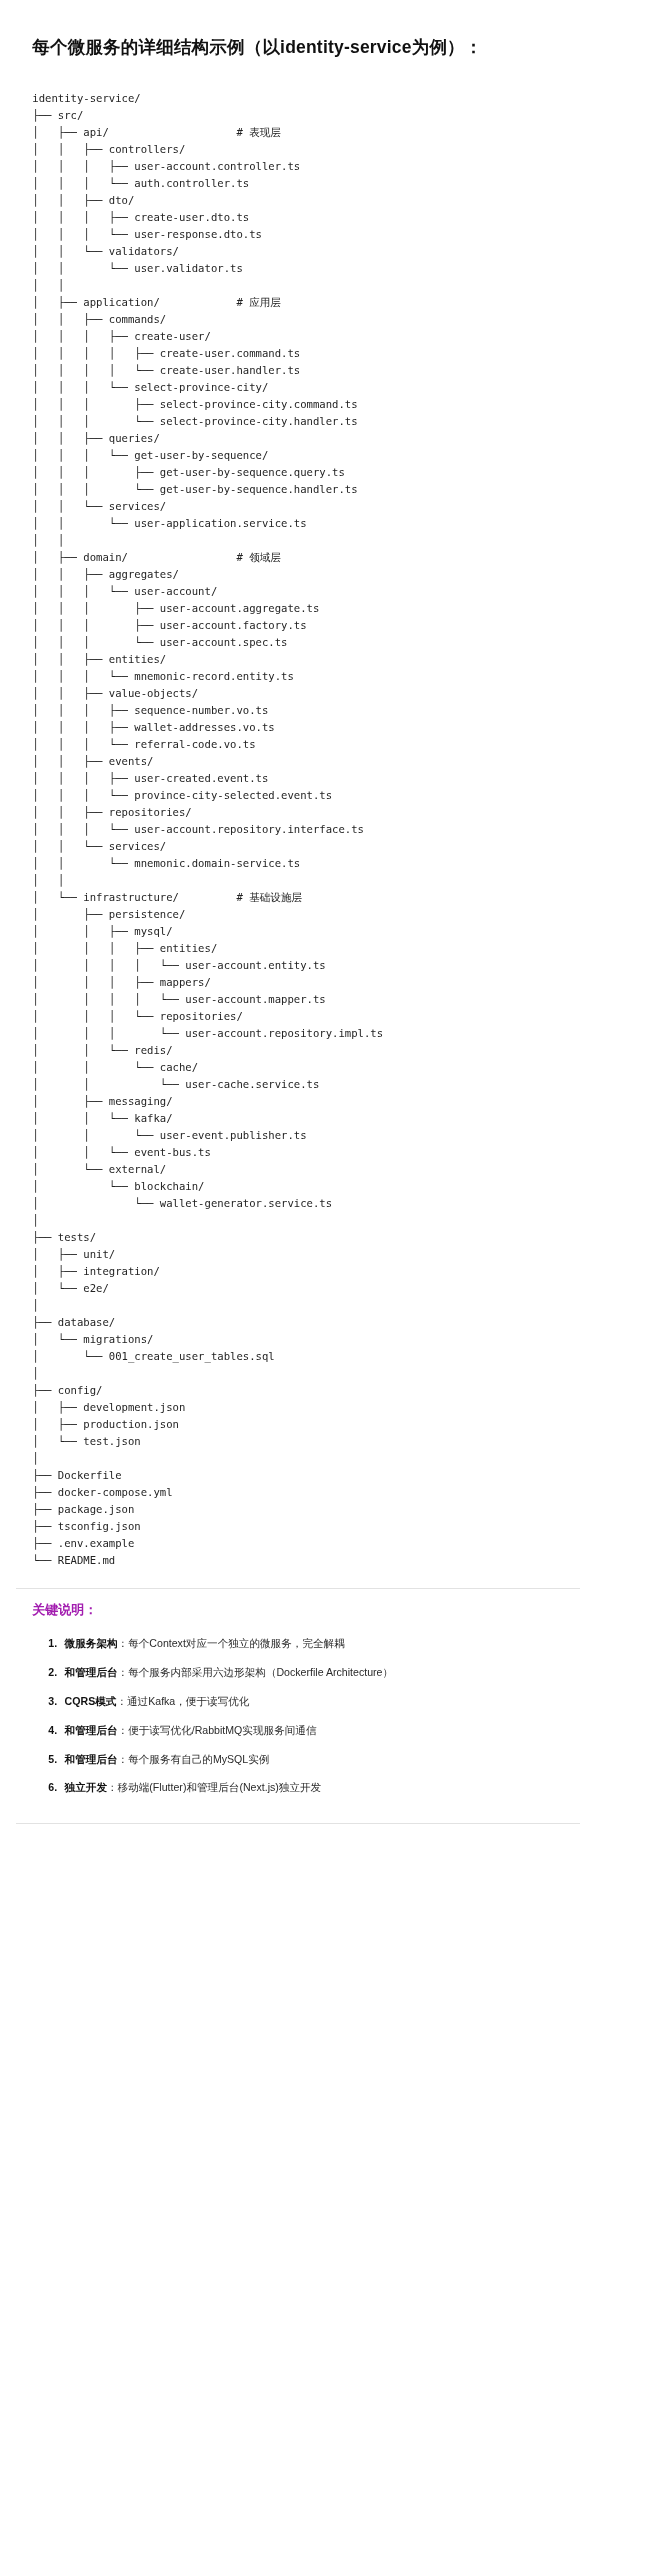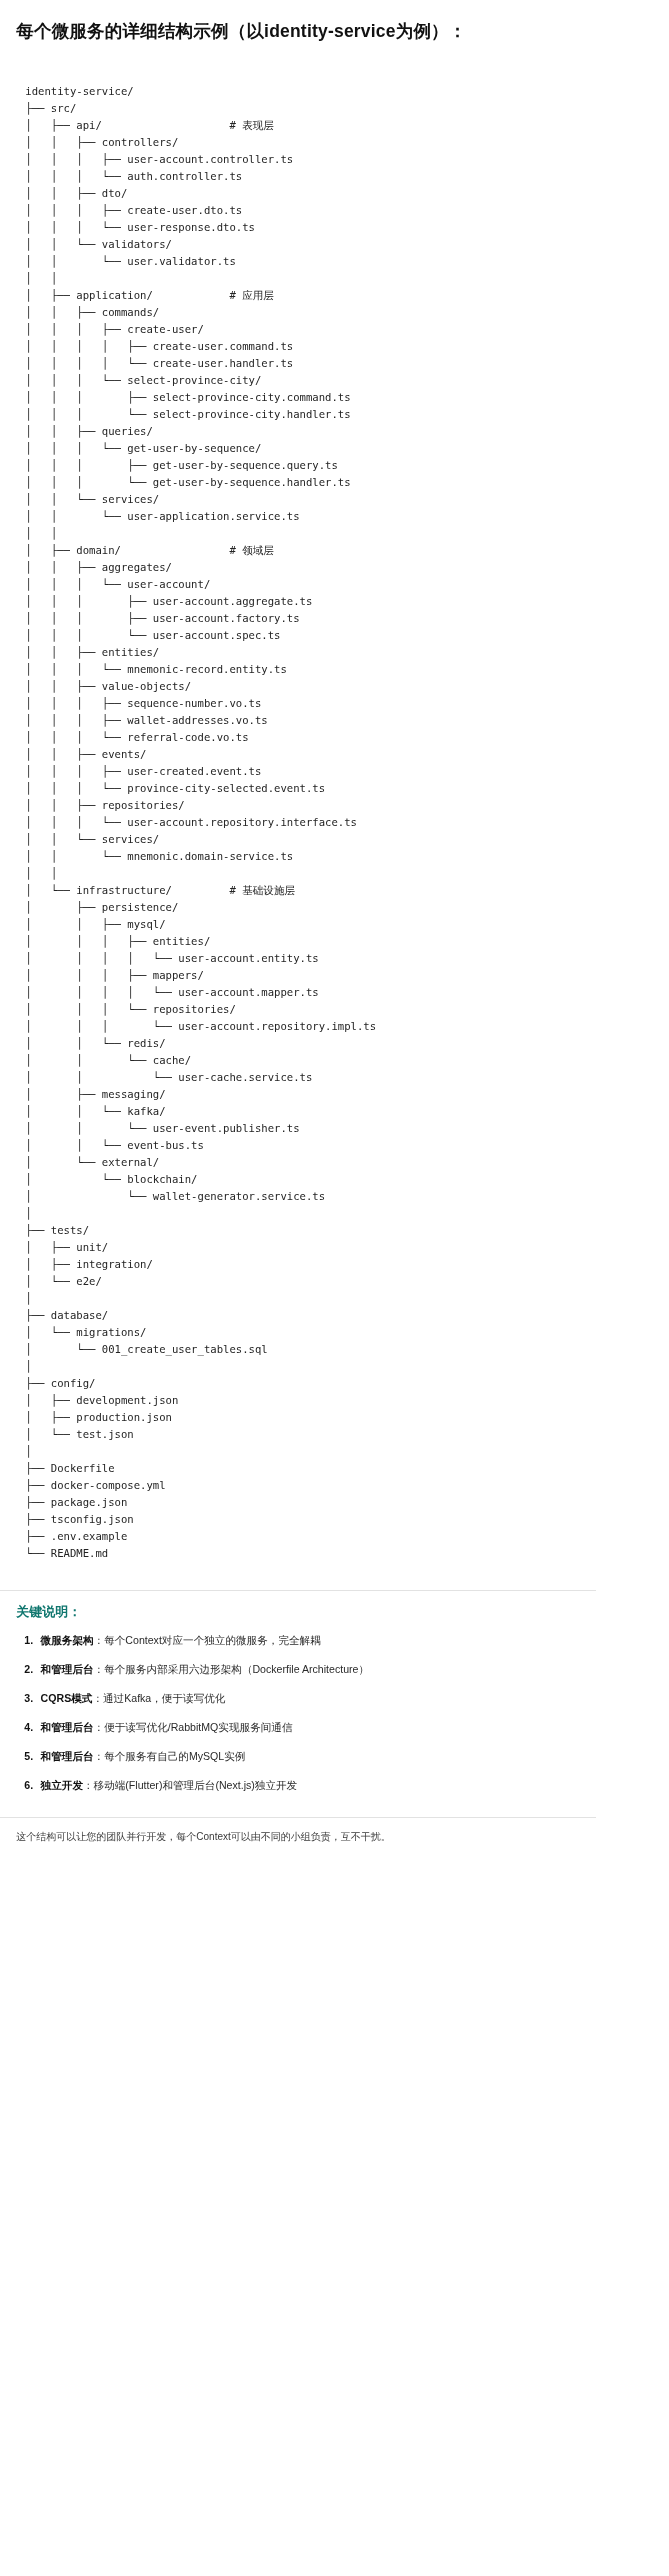--- a/index.html
+++ b/index.html
@@ -10,58 +10,58 @@
   }
   body {
     width: 669px;
     font-family: "Liberation Sans", sans-serif;
     color: #1a1a1a;
   }
   .page {
     width: 596px;
     min-height: 2576px;
     background: #ffffff;
-    padding: 0;
+    padding: 16px;
   }
   .title {
     font-size: 17.5px;
     font-weight: bold;
     color: #111111;
     padding: 19px 16.3px 13.8px 16.3px;
     letter-spacing: 0.2px;
   }
   .divider {
     height: 0.6px;
     background: #e2e2e2;
     margin: 0 0 0 0;
   }
   .tree-wrap {
     padding: 16.3px 16.3px 19px 16.3px;
     background: #ffffff;
   }
   pre.tree {
-    margin: 9px;
+    margin: 0;
     font-family: "DejaVu Sans Mono", "Liberation Mono", monospace;
     font-size: 10.6px;
     line-height: 17px;
     color: #232323;
     white-space: pre;
     letter-spacing: 0px;
   }
   .key-section {
     padding: 3.8px 16.3px 6.3px 16.3px;
   }
   .key-title {
     font-size: 13px;
     font-weight: bold;
-    color: #0f766e;
+    color: #a21caf;
     margin: 8.8px 0 11.3px 0;
   }
   ol.key-list {
-    margin: 8px;
+    margin: 16px;
     padding: 0 0 0 0;
     list-style: none;
     counter-reset: keyitem;
   }
   ol.key-list li {
     font-size: 10.6px;
     line-height: 1.55;
     margin: 0 0 12.5px 0;
     color: #1e1e1e;
     counter-increment: keyitem;
@@ -215,16 +215,15 @@
         <span class="key-term">和管理后台</span><span class="key-desc">：</span><span class="key-desc">每个服务有自己的MySQL实例</span>
       </li>
       <li>
         <span class="key-term">独立开发</span><span class="key-desc">：</span><span class="key-desc">移动端(Flutter)和管理后台(Next.js)独立开发</span>
       </li>
     </ol>
   </div>
 
   <div class="footer-divider"></div>
 
-  <div class="footer-note">这个结构可以让您的团队并行开发，每个Context可以由不同的小组负责，互不干扰。</div>
 
 </div>
 
 
 </body></html>

